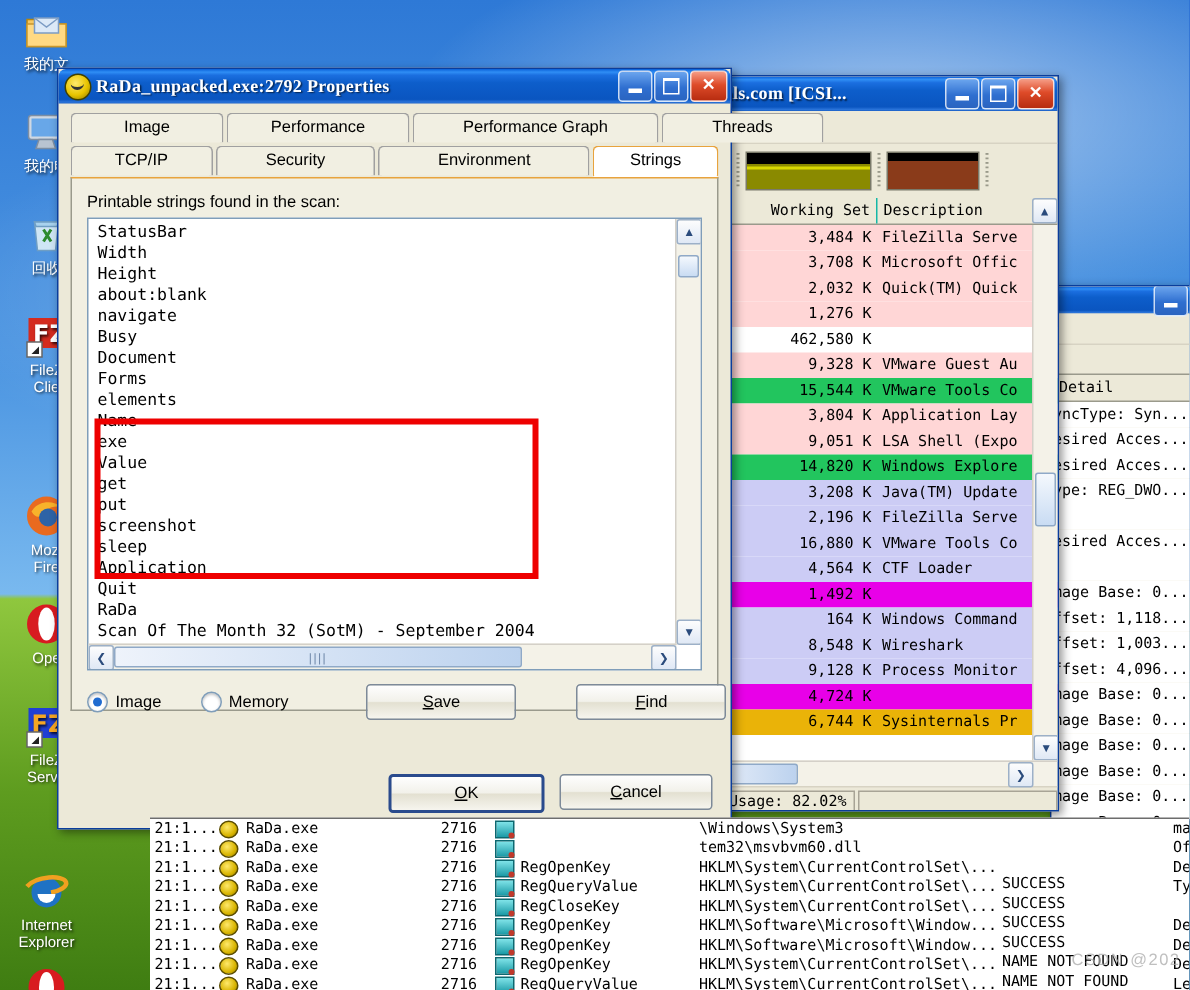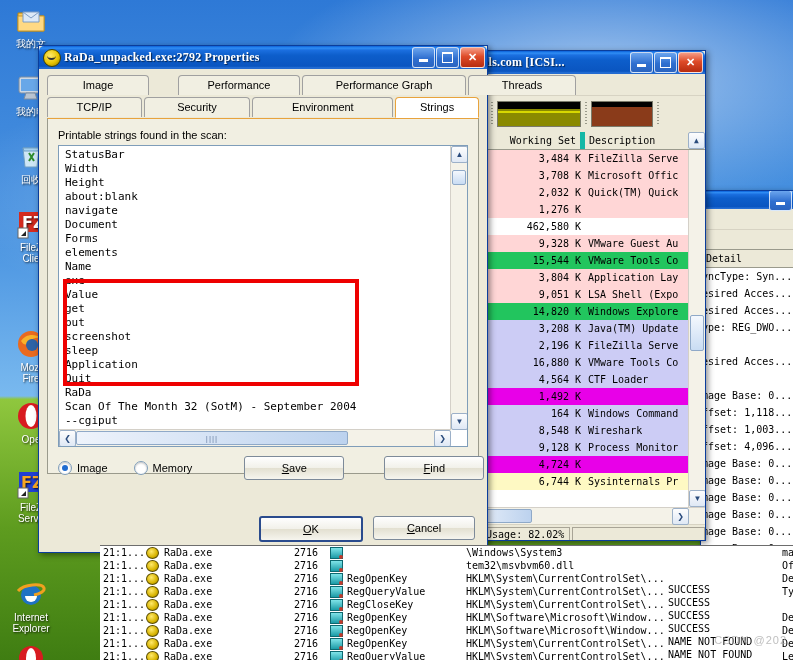--- a/index.html
+++ b/index.html
@@ -87,21 +87,21 @@
   #procexp{left:466px;top:50px;width:238px;height:489px;border:1px solid #0a3d9c;overflow:hidden;}
   #procexp .xptitle{font-size:12px;}
   .pe-toolbar{height:21px;background:#ece9d8;border-bottom:1px solid #d7d3c3;}
   .pe-graphs{height:32px;background:#ece9d8;display:flex;align-items:center;padding:2px 2px;gap:2px;}
   .gbox{height:26px;border:1px solid #7a7a6a;box-sizing:border-box;}
   .grip{width:6px;height:24px;background:#ece9d8;
      background-image:repeating-linear-gradient(to bottom,#9a9a8a 0 1px,transparent 1px 3px);
      background-size:2px 3px;background-position:2px 3px;background-repeat:repeat-y;}
   .pe-head{height:17px;background:#ece9d8;border-bottom:1px solid #9a9a8c;display:flex;align-items:center;
      font-family:"DejaVu Sans Mono",monospace;font-size:10px;}
-  .pe-head .hc{border-right:5px solid #14b8a6;height:17px;line-height:17px;padding:0 4px;box-sizing:border-box;}
+  .pe-head .hc{border-right:1px solid #14b8a6;height:17px;line-height:17px;padding:0 4px;box-sizing:border-box;}
   .pe-list{position:relative;background:#fff;height:357px;overflow:hidden;}
   .pe-row{height:17px;line-height:17px;display:flex;align-items:center;
      font-family:"DejaVu Sans Mono",monospace;font-size:10px;white-space:nowrap;}
   .pe-row .ws{width:118px;text-align:right;padding-right:4px;box-sizing:border-box;}
   .pe-row .ds{padding-left:3px;overflow:hidden;}
   .pe-vscroll{position:absolute;right:0;top:0;bottom:0;width:16px;background:#f4f2e8;border-left:1px solid #d4d0c8;}
   .pe-hscroll{height:16px;background:#f4f2e8;border-top:1px solid #d4d0c8;position:relative;}
   .pe-status{height:17px;background:#ece9d8;border-top:1px solid #d7d3c3;display:flex;align-items:center;
      font-family:"DejaVu Sans Mono",monospace;font-size:10px;padding-left:3px;}
   .pe-status .sfield{border:1px solid #a8a496;height:14px;line-height:13px;box-sizing:border-box;padding:0 3px;}
@@ -375,21 +375,21 @@
           <div class="ds">Wireshark</div>
         </div>
         <div class="pe-row" style="background: rgb(204, 204, 245);">
           <div class="ws">9,128 K</div>
           <div class="ds">Process Monitor</div>
         </div>
         <div class="pe-row" style="background: rgb(232, 0, 232);">
           <div class="ws">4,724 K</div>
           <div class="ds"></div>
         </div>
-        <div class="pe-row" style="background: #fef9c3;">
+        <div class="pe-row" style="background: #eab308;">
           <div class="ws">6,744 K</div>
           <div class="ds">Sysinternals Pr</div>
         </div>
       </div>
     <div class="pe-vscroll">
       <div class="vthumb" style="top:165px;height:34px;"></div>
       <div class="sbtn" style="position:absolute;left:0;bottom:0;">▼</div>
     </div>
   </div>
   <div class="pe-hscroll">
@@ -411,41 +411,42 @@
       </div>
     <div class="sysbtn max">
         <span class="sq"></span>
       </div>
     <div class="sysbtn cls">✕</div>
   </div>
 
   <div class="tabstrip">
     <div class="tabrow r1">
       <div class="tab" style="width:80px;">Image</div>
-      <div class="tab" style="width:100px;margin-left:27px;">Performance</div>
+      <div class="tab" style="width:100px;">Performance</div>
       <div class="tab" style="width:142px;">Performance Graph</div>
       <div class="tab" style="width:86px;">Threads</div>
     </div>
     <div class="tabrow r2" style="margin-top:2px;">
       <div class="tab" style="width:88px;">TCP/IP</div>
       <div class="tab" style="width:103px;">Security</div>
       <div class="tab" style="width:144px;">Environment</div>
       <div class="tab sel" style="width:75px;">Strings</div>
     </div>
   </div>
 
   <div class="tabbody">
     <div class="fieldlabel">Printable strings found in the scan:</div>
     <div class="listbox">
       <div class="listinner" id="strings-lines">
           <div class="ln">StatusBar</div>
           <div class="ln">Width</div>
           <div class="ln">Height</div>
           <div class="ln">about:blank</div>
           <div class="ln">navigate</div>
+          <div class="ln">Busy</div>
           <div class="ln">Document</div>
           <div class="ln">Forms</div>
           <div class="ln">elements</div>
           <div class="ln">Name</div>
           <div class="ln">exe</div>
           <div class="ln">Value</div>
           <div class="ln">get</div>
           <div class="ln">put</div>
           <div class="ln">screenshot</div>
           <div class="ln">sleep</div>

